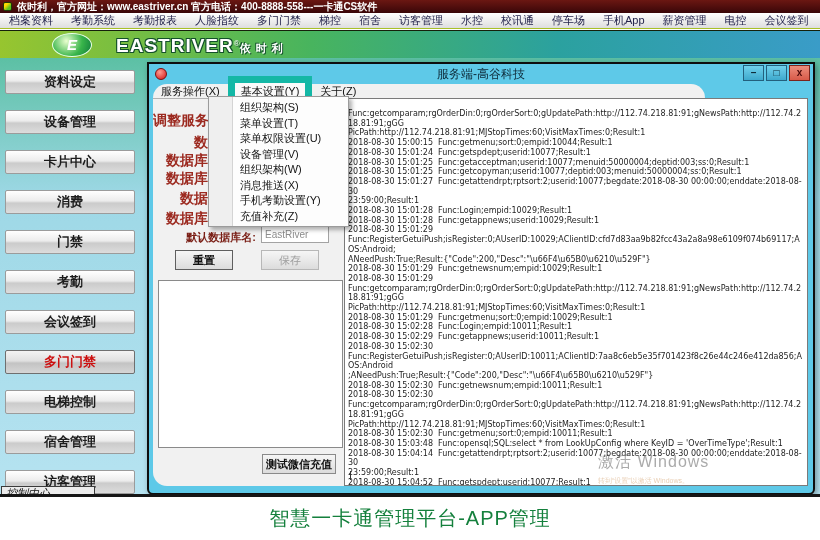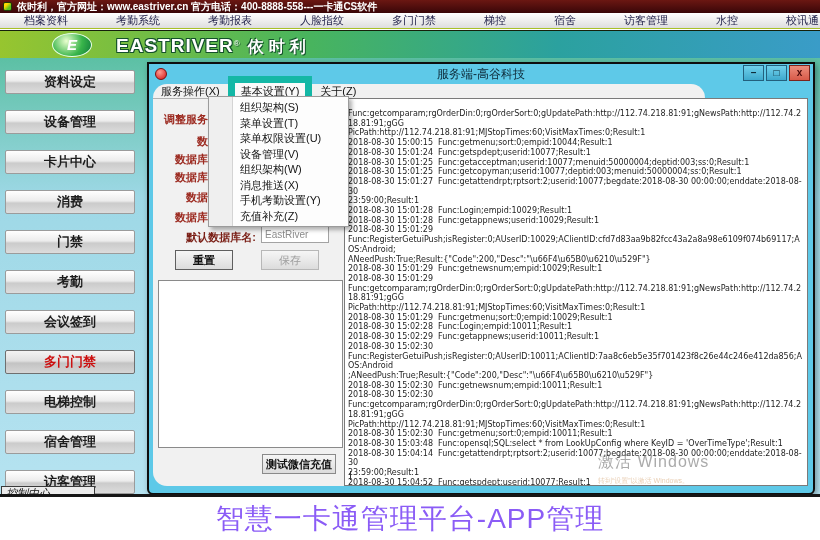--- a/index.html
+++ b/index.html
@@ -10,34 +10,34 @@
   
   .titlebar { position:absolute; left:0; top:0; width:820px; height:13px;
     background:linear-gradient(#6b1712,#390608); display:flex; align-items:center; padding-left:3px; }
   .app-icon { width:9px; height:9px; border-radius:2px; margin-right:5px;
     background:linear-gradient(135deg,#ffd800 30%,#58c020 70%); border:1px solid #1e3a08; }
   .titlebar-text { color:#fff; font-size:10px; font-weight:bold; white-space:nowrap; }
 
   .menubar { position:absolute; left:0; top:13px; width:820px; height:16px;
     background:linear-gradient(#ffffff,#dedede); display:flex; align-items:center;
     overflow:hidden; border-bottom:1px solid #a8c028; }
-  .menu-item { font-size:11px; color:#23234b; padding:0 24px; white-space:nowrap; cursor:default; }
+  .menu-item { font-size:11px; color:#23234b; padding:0 9px; white-space:nowrap; cursor:default; }
 
   .brand { position:absolute; left:0; top:30px; width:820px; height:28px;
     background:linear-gradient(90deg,#97c52f,#48b45e 38%,#2ba19f 68%,#3a9cc8);
     border-top:1px solid #15200a; }
   .logo-oval { position:absolute; left:52px; top:2px; width:40px; height:24px; border-radius:50%;
     background:radial-gradient(circle at 35% 32%, #eaffd0, #39b54a 55%, #0e7a3c);
     border:1px solid #eaffea; color:#fff; font-weight:bold; font-style:italic;
     font-size:15px; text-align:center; line-height:22px; }
   .brand-text { position:absolute; left:116px; top:4px; white-space:nowrap; color:#fff; }
   .brand-en { font-size:19px; font-weight:900; letter-spacing:1px;
     text-shadow:1px 1px 0 #14512b,-1px -1px 0 #14512b,1px -1px 0 #14512b,-1px 1px 0 #14512b; }
   .brand-reg { font-size:8px; vertical-align:super; text-shadow:1px 1px 0 #14512b; }
-  .brand-cn { font-size:16px; font-weight:bold; letter-spacing:5px; margin-left:8px;
+  .brand-cn { font-size:11px; font-weight:bold; letter-spacing:5px; 
     text-shadow:1px 1px 0 #14512b,-1px -1px 0 #14512b; }
 
   
   .workspace { position:absolute; left:0; top:58px; width:820px; height:436px;
     background:linear-gradient(180deg,#5cc0a4,#9ed8e6 32%,#b6e3f1); }
   .win-bottom { position:absolute; left:0; top:494px; width:820px; height:3px; background:#161616; }
 
   .sidebar { position:absolute; left:5px; top:12px; width:130px;
     display:flex; flex-direction:column; gap:16px; }
   .side-btn { height:24px; flex:0 0 24px; display:flex; align-items:center; justify-content:center;
@@ -65,21 +65,21 @@
   .wbtn.close { background:linear-gradient(#ec8d7c,#d85a49); border-color:#7c241c; color:#4c0808; }
 
   .dlg-body { position:absolute; left:4px; top:20px; width:552px; height:402px; background:#f1f1f1;border-radius:14px; }
 
   .tabbar { position:absolute; left:0; top:0; width:100%; height:15px;
     border-bottom:1px solid #b2b2b2; display:flex; align-items:center; }
   .tab { font-size:11px; color:#111; padding:1px 6px; margin-left:2px; cursor:pointer; }
   .tab.selected { border:7px solid #14b8a6; background:#fafafa; }
 
   .fld { position:absolute; left:0; width:55px; text-align:right;
-    font-size:11px; font-weight:bold; color:#9c2a20; white-space:nowrap; overflow:hidden; }
+    font-size:14px; font-weight:bold; color:#9c2a20; white-space:nowrap; overflow:hidden; }
   .fld:nth-of-type(1){ top:28px; } .fld:nth-of-type(2){ top:50px; }
   .fld:nth-of-type(3){ top:68px; } .fld:nth-of-type(4){ top:86px; }
   .fld:nth-of-type(5){ top:106px; } .fld:nth-of-type(6){ top:126px; }
 
   .def-label { position:absolute; left:0; top:146px; width:103px; text-align:right;
     font-size:11px; font-weight:bold; color:#7a1f16; }
   .db-input { position:absolute; left:108px; top:142px; width:68px; height:17px;
     border:1px solid #a3a3a3; background:#fff; font-size:10px; color:#8d8d8d; padding-left:3px; }
 
   .btn { position:absolute; height:20px; width:58px; text-align:center;
@@ -107,21 +107,21 @@
     font-size:11px; color:#141414; cursor:pointer; white-space:nowrap; }
 
   
   .watermark { position:absolute; left:598px; top:452px; z-index:9; pointer-events:none; }
   .wm1 { font-size:16px; color:rgba(118,118,118,.62); letter-spacing:1px; }
   .wm2 { font-size:7px; color:rgba(205,145,85,.45); margin-top:3px; white-space:nowrap; }
 
   
   .caption-bar { position:absolute; left:0; top:497px; width:820px; height:43px;
     background:#fff; display:flex; align-items:center; justify-content:center; }
-  .caption { font-size:28px; color:#8b5cf6; letter-spacing:1px; }
+  .caption { font-size:20px; color:#15803d; letter-spacing:1px; }
 </style>
 </head>
 <body>
 
 <div id="stage">
 
   <div class="titlebar">
     <div class="app-icon"></div>
     <div class="titlebar-text">依时利，官方网址：www.eastriver.cn 官方电话：400-8888-558---一卡通CS软件</div>
   </div>

